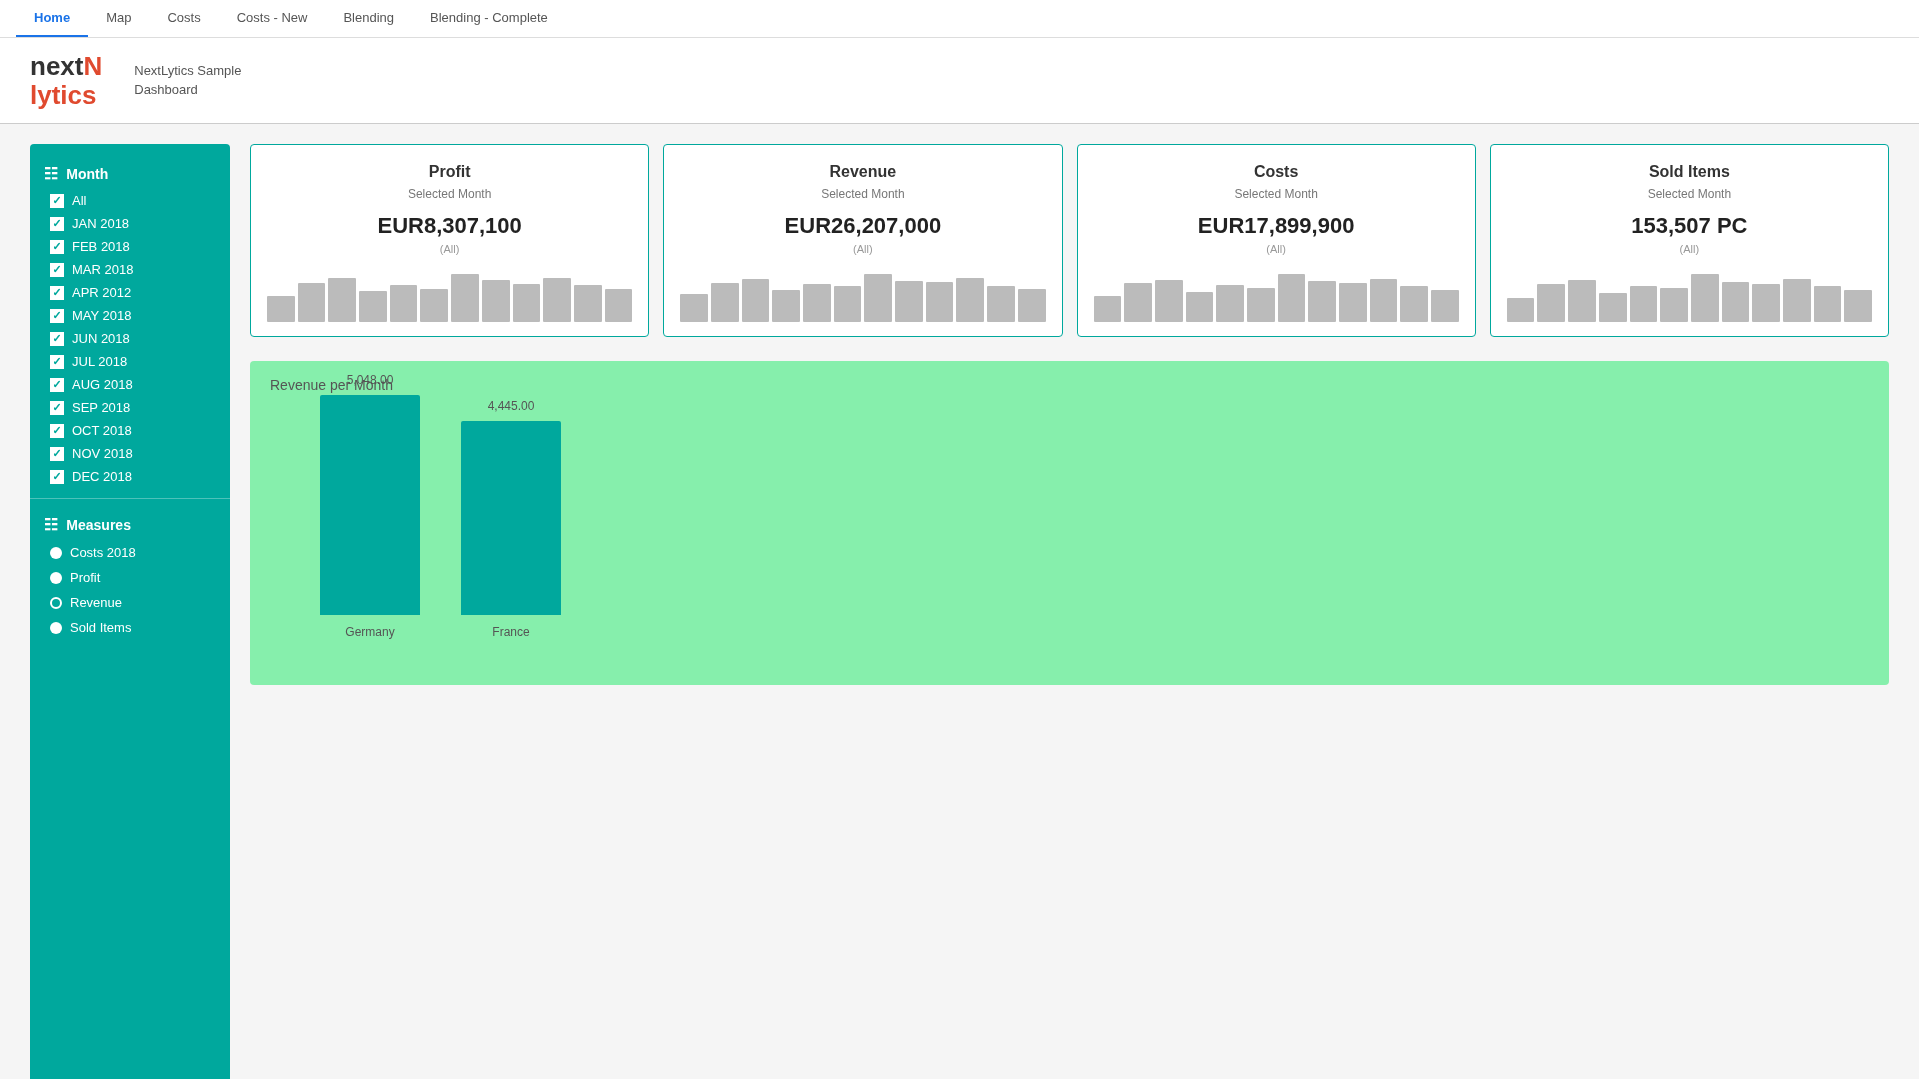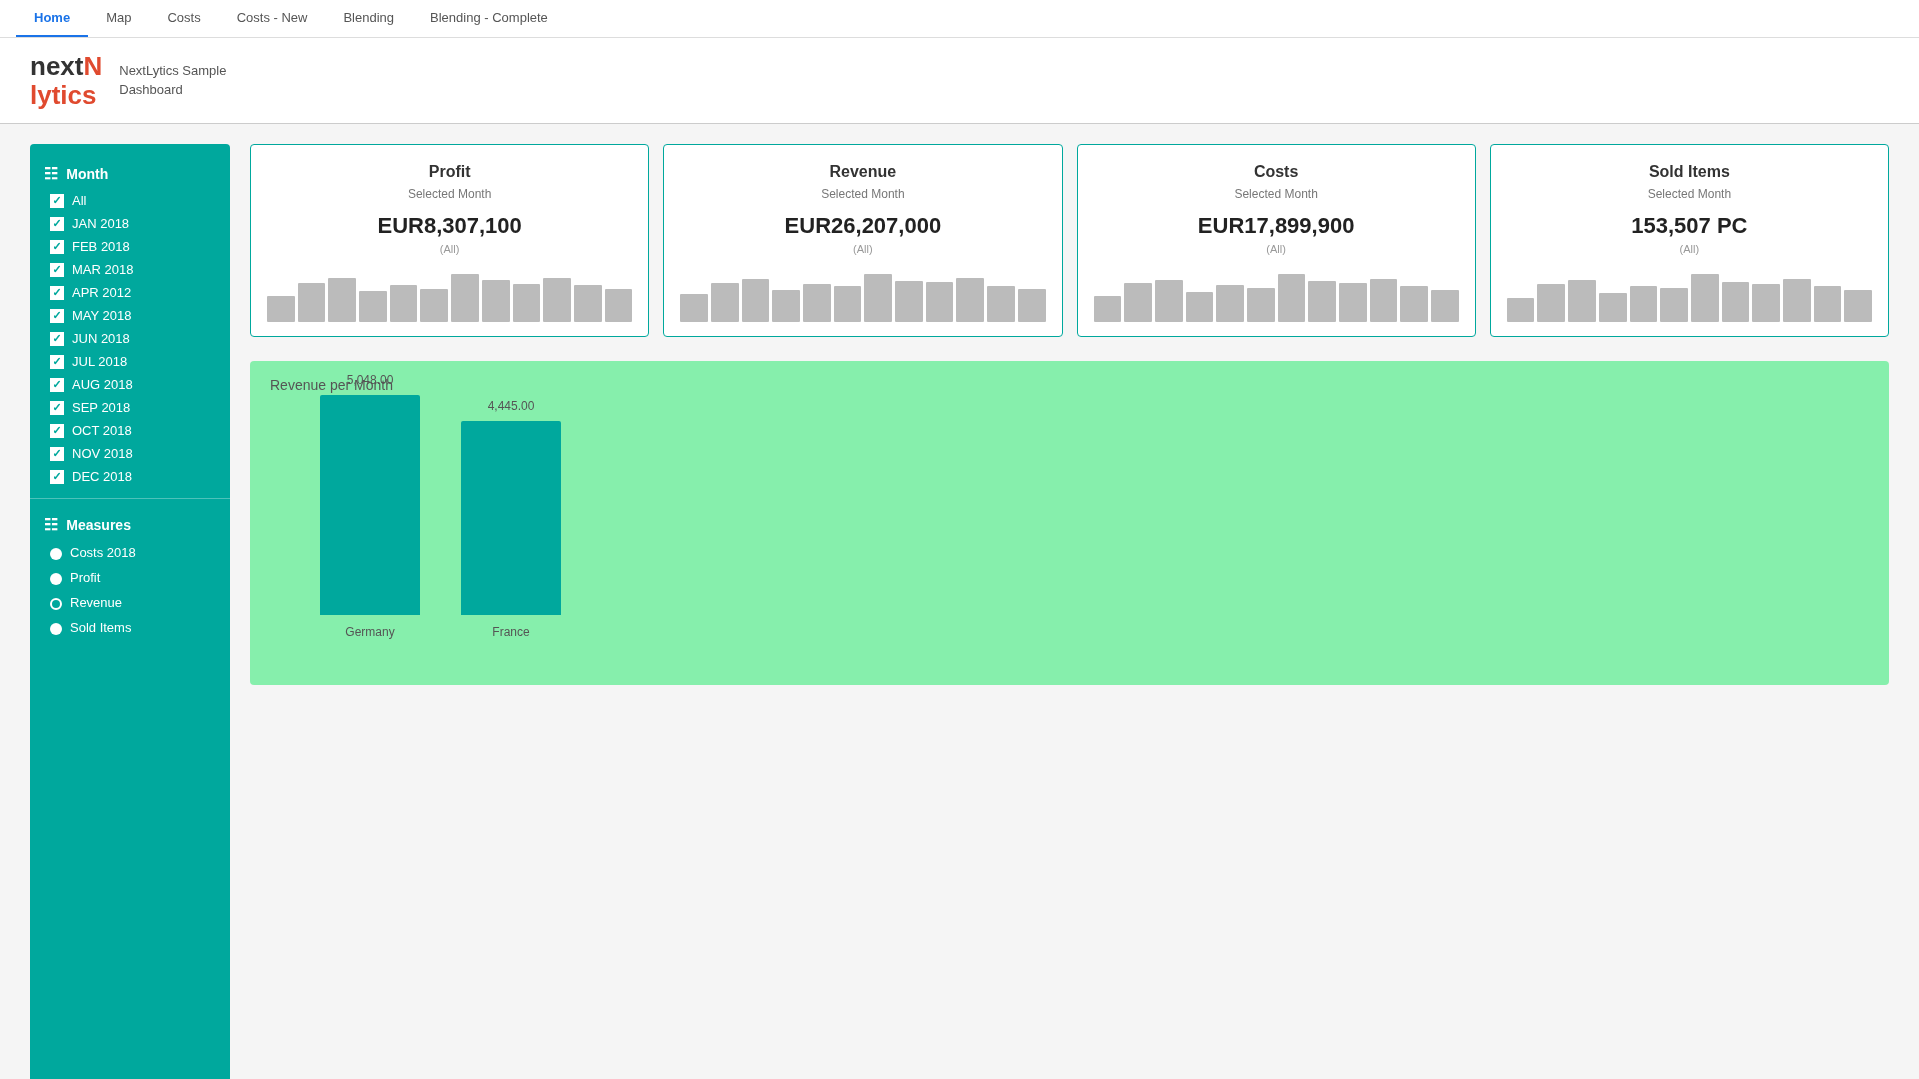--- a/index.html
+++ b/index.html
@@ -29,21 +29,21 @@
     
     .header {
       display: flex;
       align-items: center;
       padding: 14px 30px;
       background: #fff;
       border-bottom: 1px solid #ccc;
     }
     .logo-container { display: flex; align-items: center; }
     .header-subtitle {
-      margin-left: 17px;
+      margin-left: 32px;
       color: #555;
       font-size: 13px;
       line-height: 1.4;
     }
 
     
     .main-container {
       display: flex;
       padding: 20px 30px;
       gap: 20px;
@@ -88,21 +88,21 @@
       display: inline-flex;
       align-items: center;
       justify-content: center;
       flex-shrink: 0;
     }
     .checkbox-check { color: #00a89d; font-size: 11px; font-weight: bold; }
     .sidebar-divider { margin: 10px 0; border: none; border-top: 1px solid rgba(255,255,255,0.3); }
 
     .measures-item {
       display: flex;
-      align-items: flex-end;
+      align-items: center;
       padding: 5px 14px 5px 20px;
       cursor: pointer;
       font-size: 13px;
       color: #fff;
       gap: 8px;
     }
     .dot {
       width: 12px;
       height: 12px;
       border-radius: 50%;

